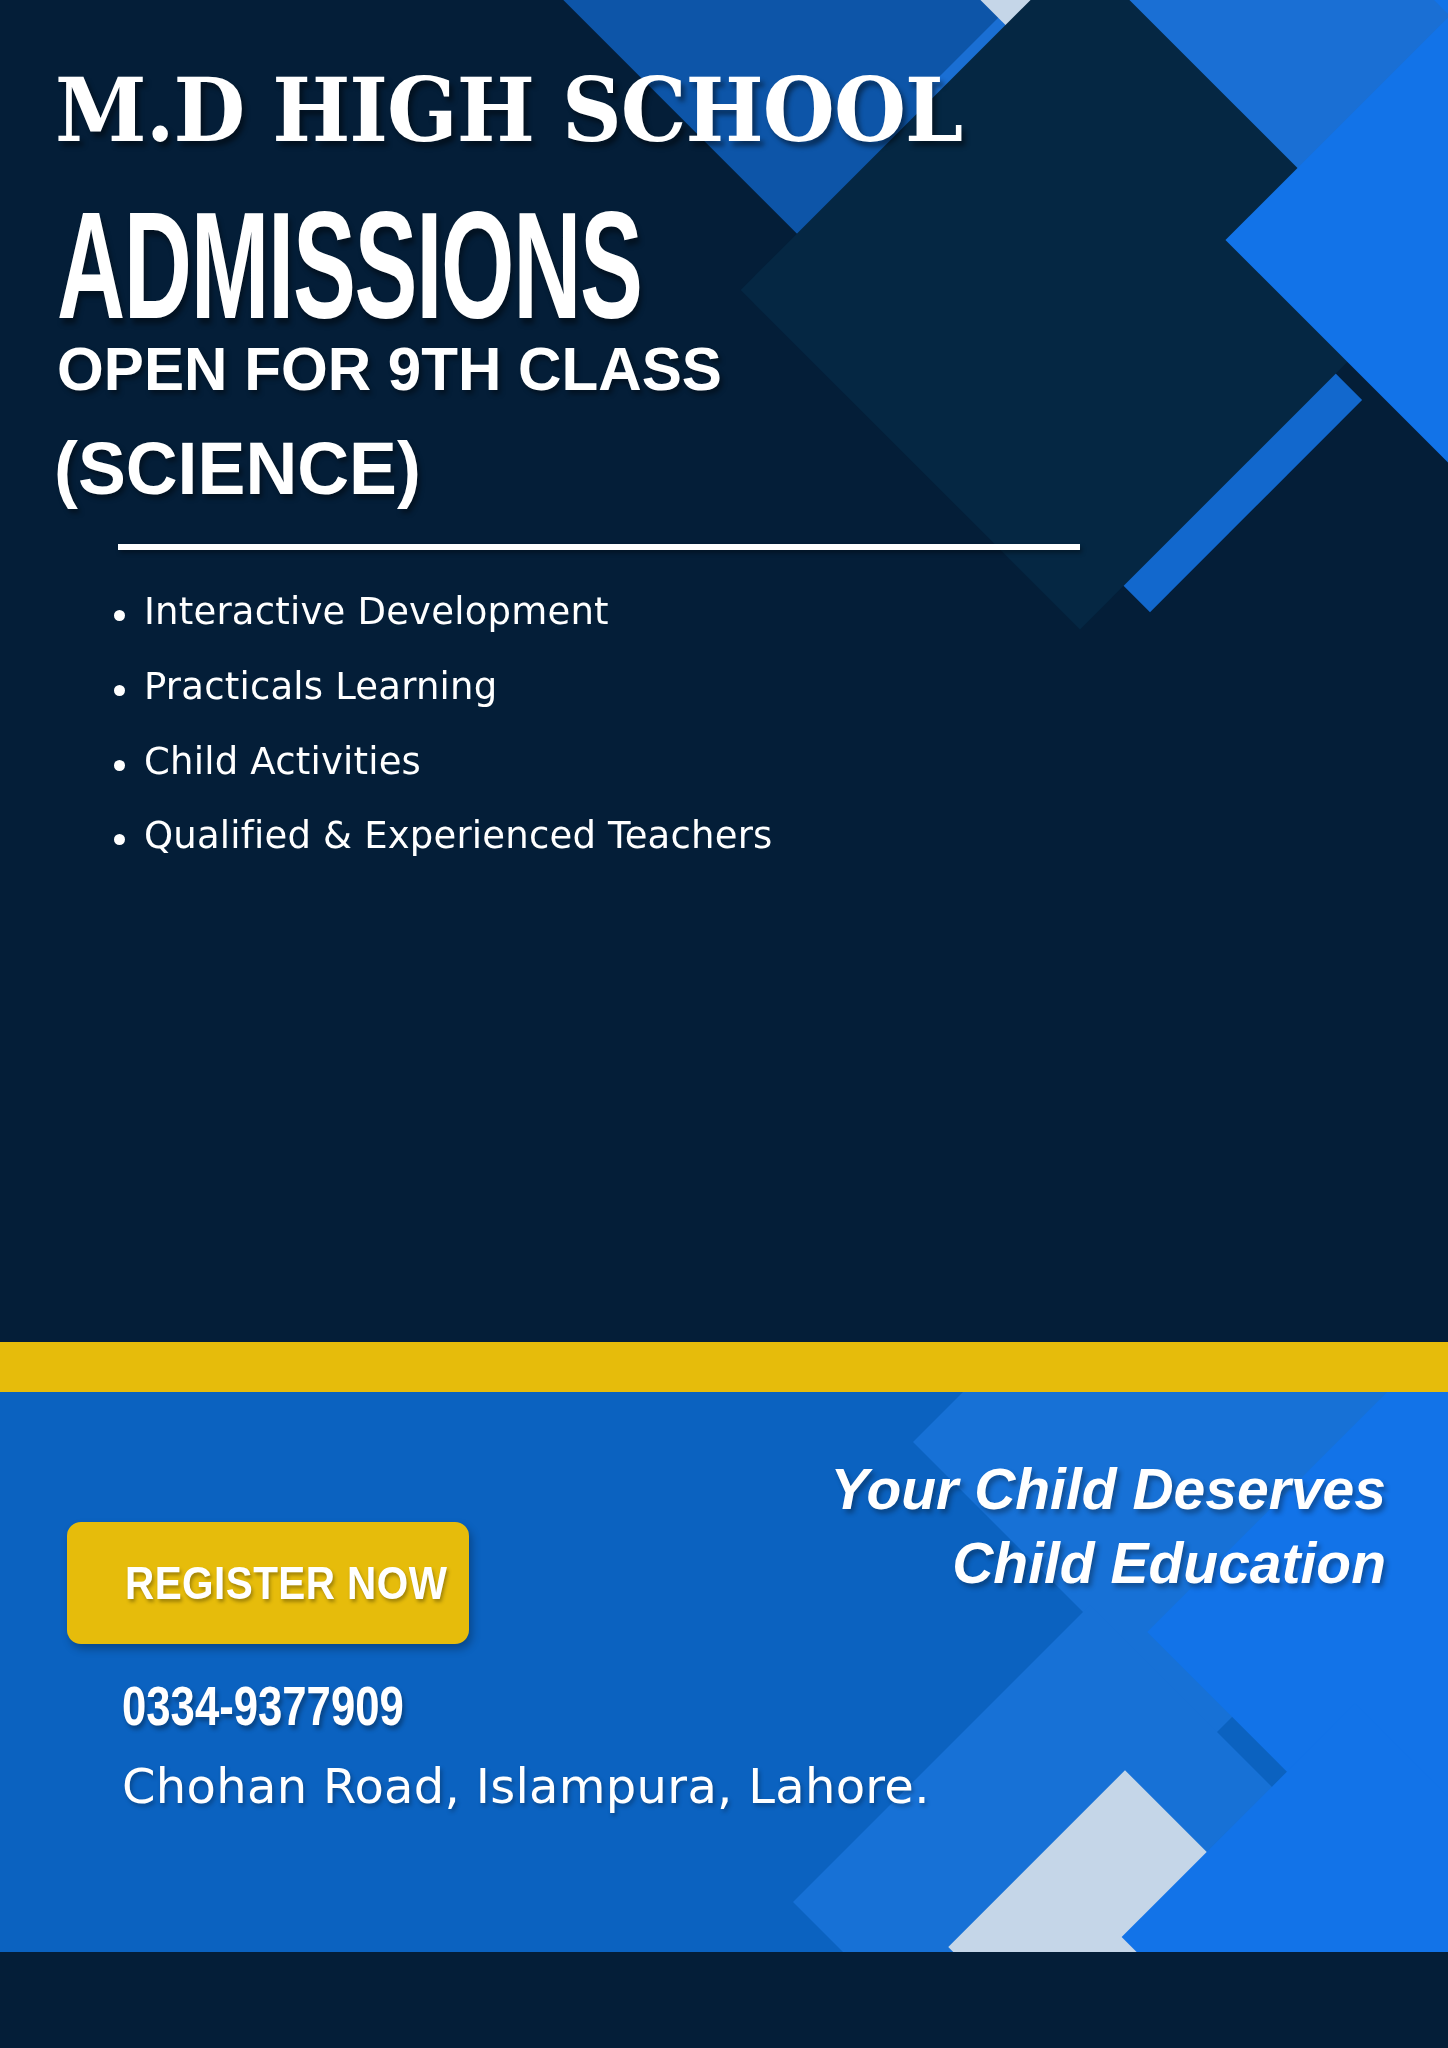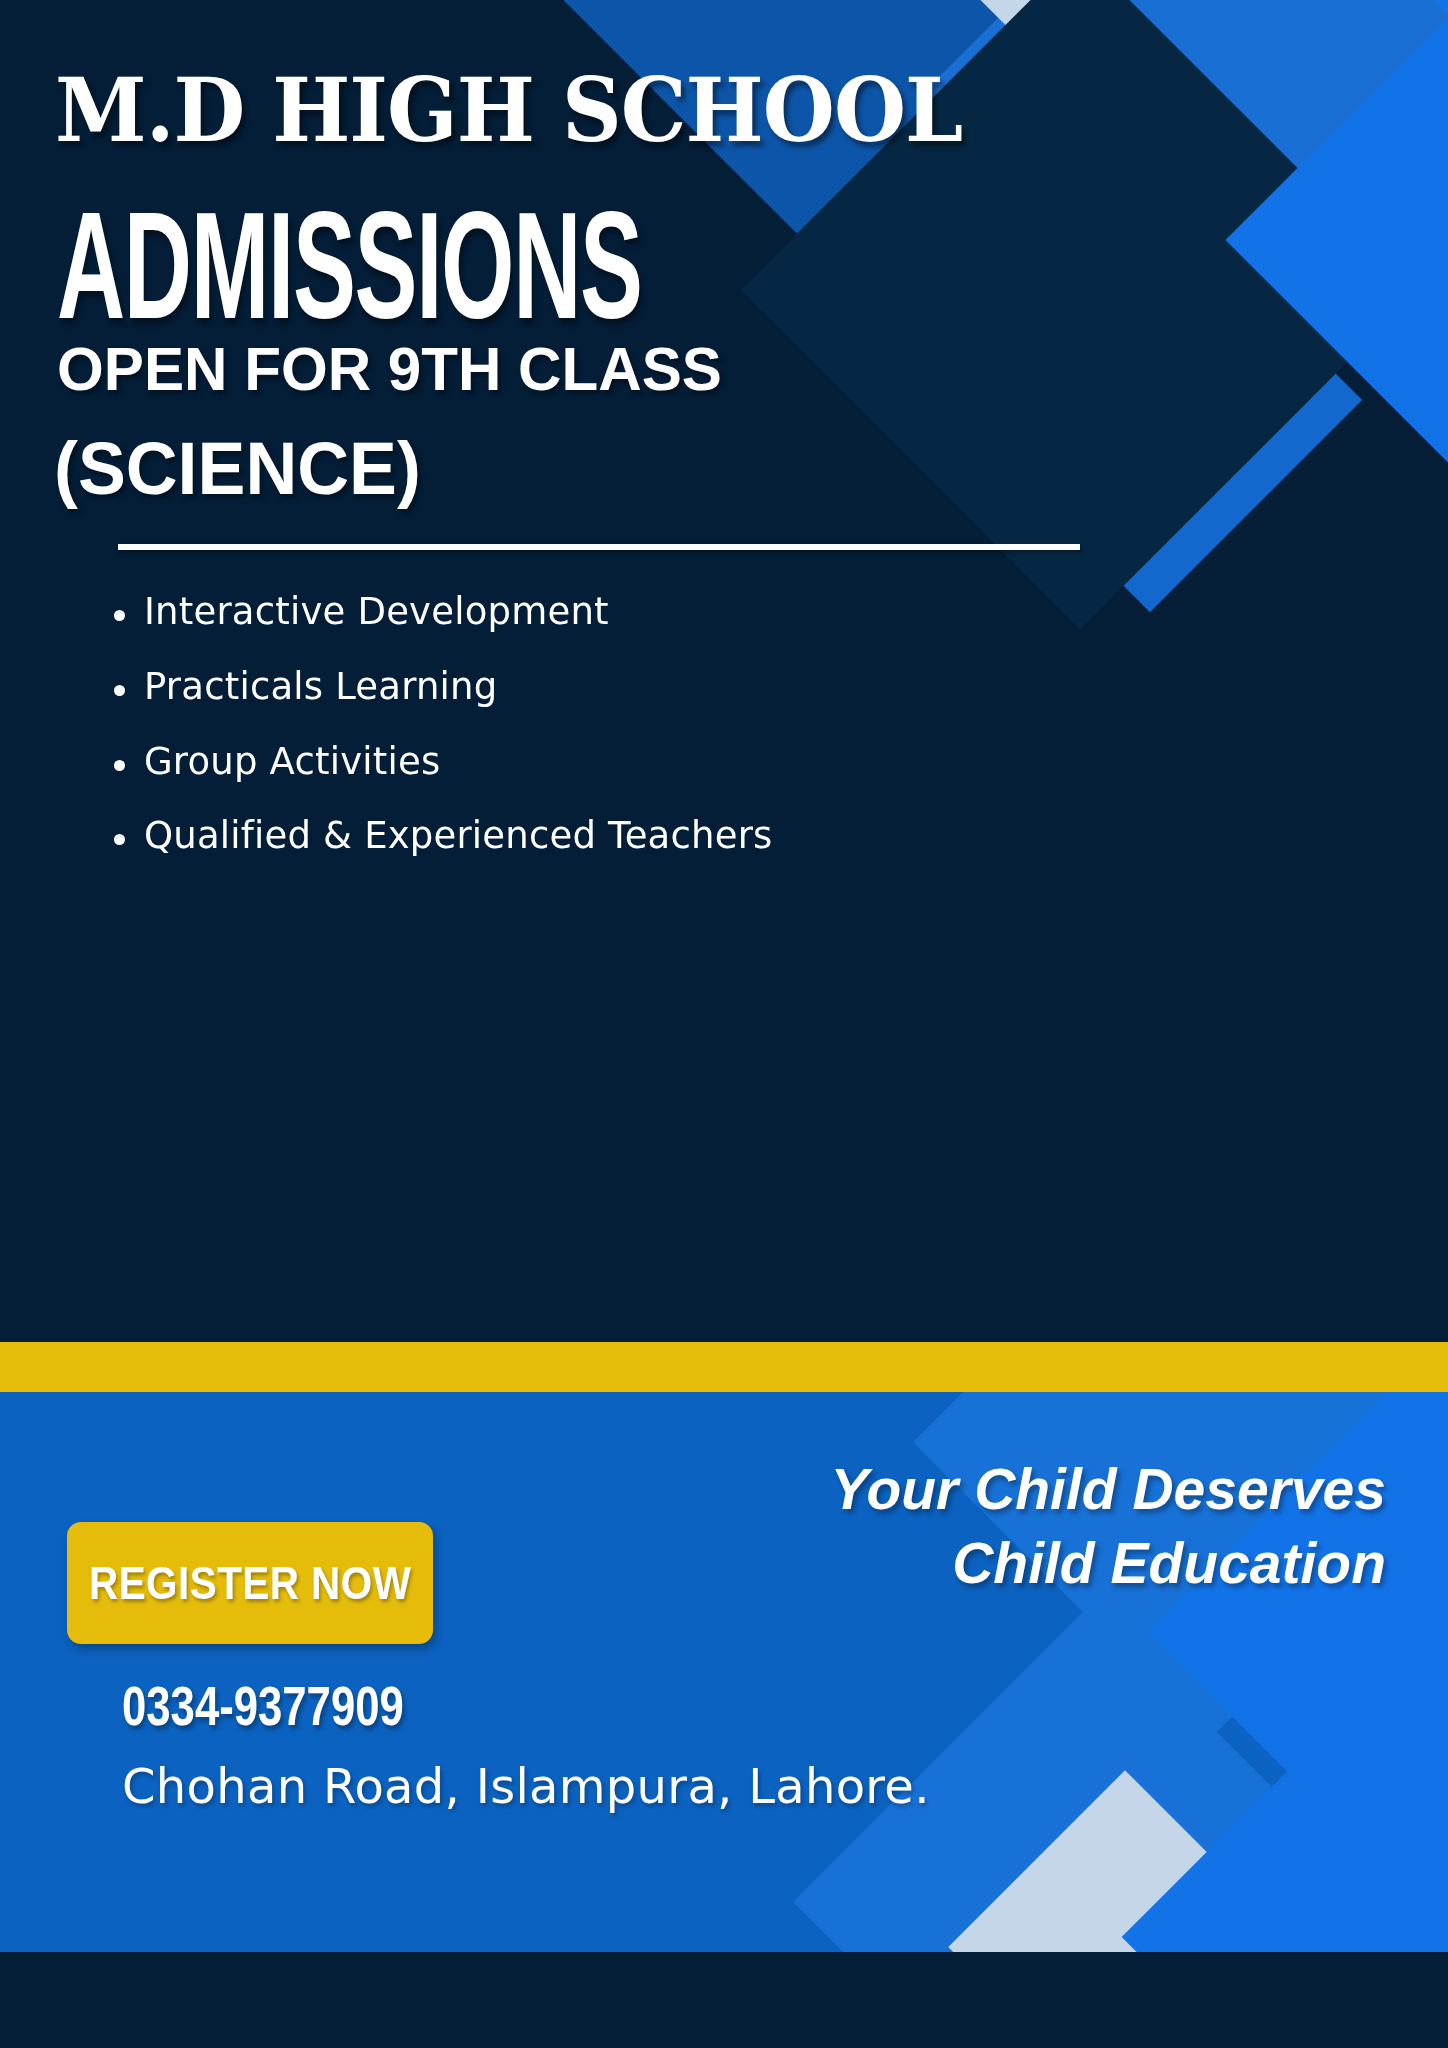--- a/index.html
+++ b/index.html
@@ -154,29 +154,29 @@
     height: 11px;
     border-radius: 50%;
     background: #ffffff;
   }
 
   
   .register-btn {
     position: absolute;
     left: 67px;
     top: 1522px;
-    width: 366px;
+    width: 402px;
     height: 122px;
     background: #e6bc0b;
     border: 0;
     border-radius: 14px;
     cursor: pointer;
     display: flex;
     align-items: center;
-    justify-content: flex-start;
+    justify-content: flex-end;
     box-shadow: 3px 5px 8px rgba(0,0,0,0.28);
     padding: 0;
   }
   .register-btn span {
     font-family: "Liberation Sans", sans-serif;
     font-weight: 700;
     font-size: 46px;
     letter-spacing: 0.5px;
     color: #ffffff;
     transform: scaleX(0.88);
@@ -265,21 +265,21 @@
 
   <div class="school-name">M.D HIGH SCHOOL</div>
   <div class="admissions">ADMISSIONS</div>
   <div class="open-for">OPEN FOR 9TH CLASS</div>
   <div class="rule-under"></div>
   <div class="science">(SCIENCE)</div>
 
   <ul class="features">
     <li>Interactive Development</li>
     <li>Practicals Learning</li>
-    <li>Group Activities</li>
+    <li>Child Activities</li>
     <li>Qualified &amp; Experienced Teachers</li>
   </ul>
 
   <button class="register-btn">
     <span>REGISTER NOW</span>
   </button>
 
   <div class="tagline">
     <div>Your Child Deserves</div>
     <div>Child Education</div>

